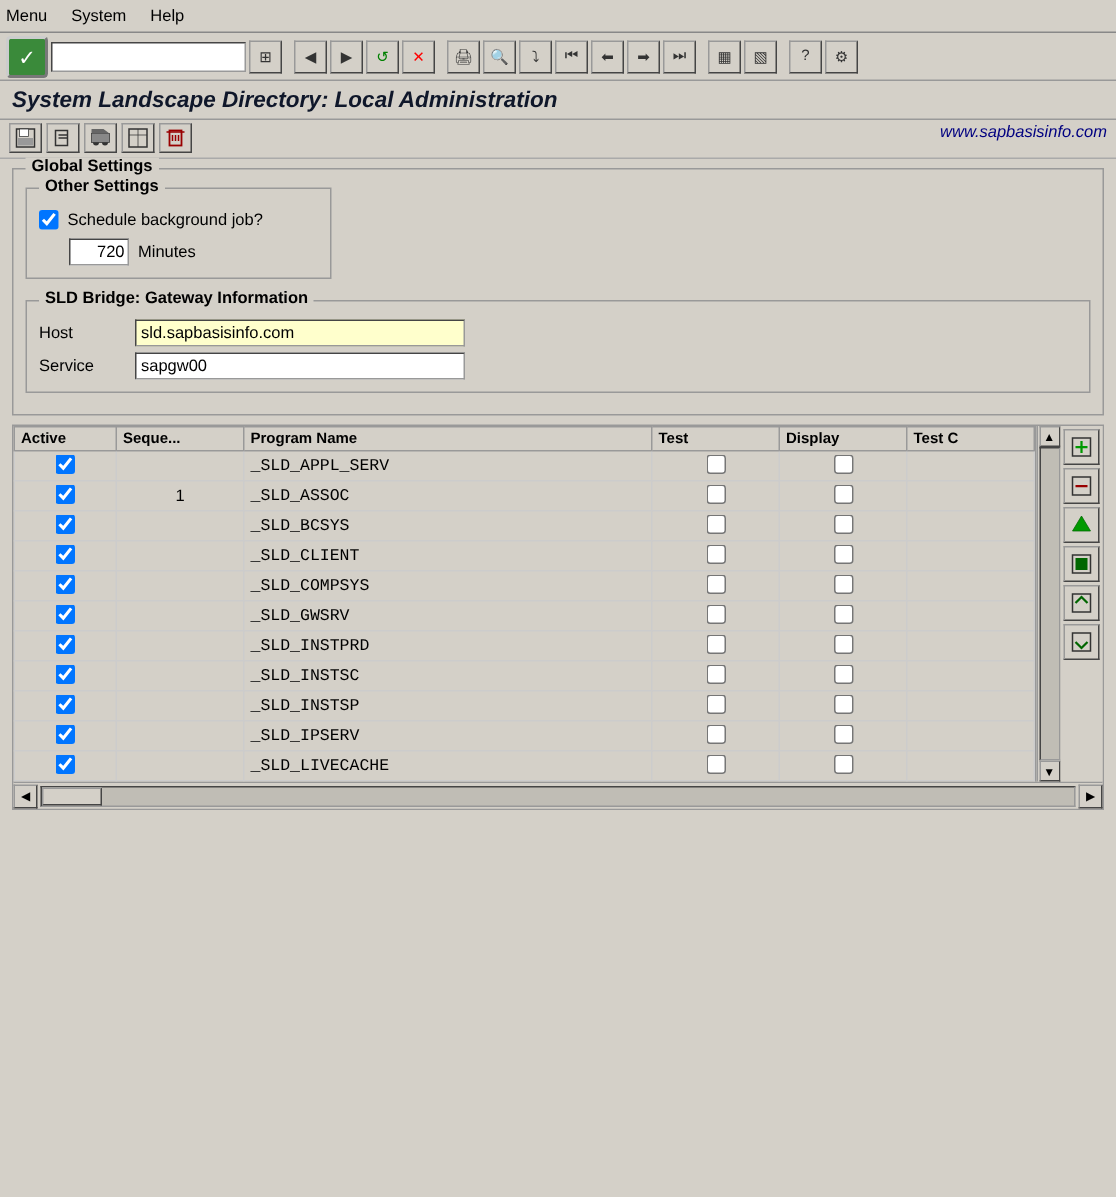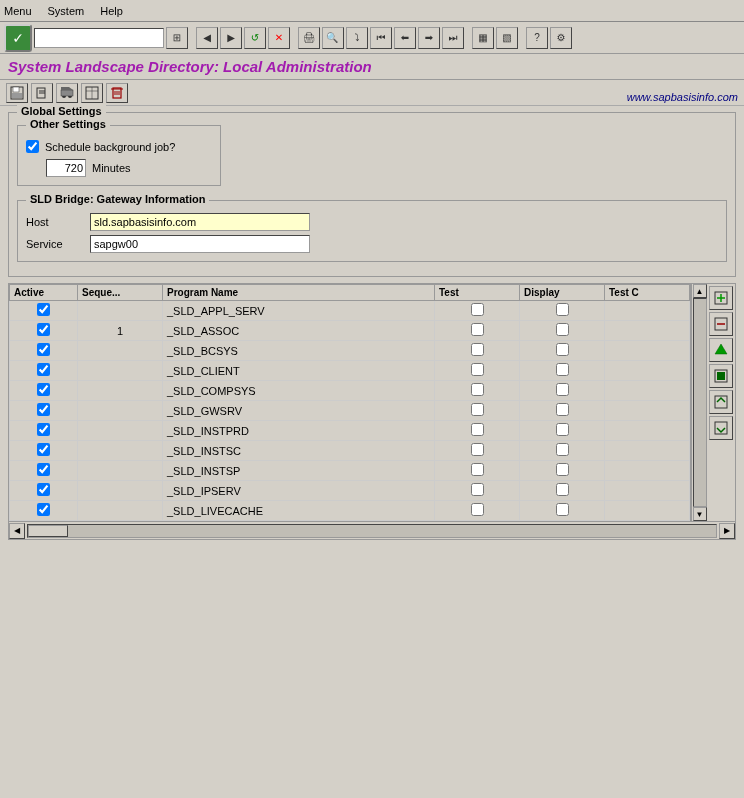--- a/index.html
+++ b/index.html
@@ -63,30 +63,30 @@
     }
     .tb-sep { width: 4px; }
 
     
     .page-title-bar {
       background: #d4d0c8;
       padding: 4px 8px;
       font-size: 15px;
       font-style: italic;
       font-weight: bold;
-      color: #a21caf;
+      color: #0f172a;
       border-bottom: 1px solid #999;
     }
 
     
     .action-toolbar {
       background: #d4d0c8;
       height: 26px;
       display: flex;
-      align-items: flex-end;
+      align-items: flex-start;
       padding: 2px 6px;
       gap: 3px;
       border-bottom: 1px solid #aaa;
     }
     .act-btn {
       width: 22px;
       height: 20px;
       background: #d4d0c8;
       border: 1px outset #999;
       cursor: pointer;
@@ -265,20 +265,21 @@
     .dc-table td.cb-cell {
       text-align: center;
       width: 40px;
     }
     .dc-table td.seq-cell {
       width: 50px;
       text-align: center;
     }
     .dc-table td.name-cell {
       width: 160px;
+      font-family: Liberation Mono, monospace;
     }
     .dc-table td.test-cell, .dc-table td.disp-cell, .dc-table td.testc-cell {
       width: 50px;
       text-align: center;
     }
 
     
     .dc-scrollbar {
       width: 16px;
       background: #d4d0c8;

